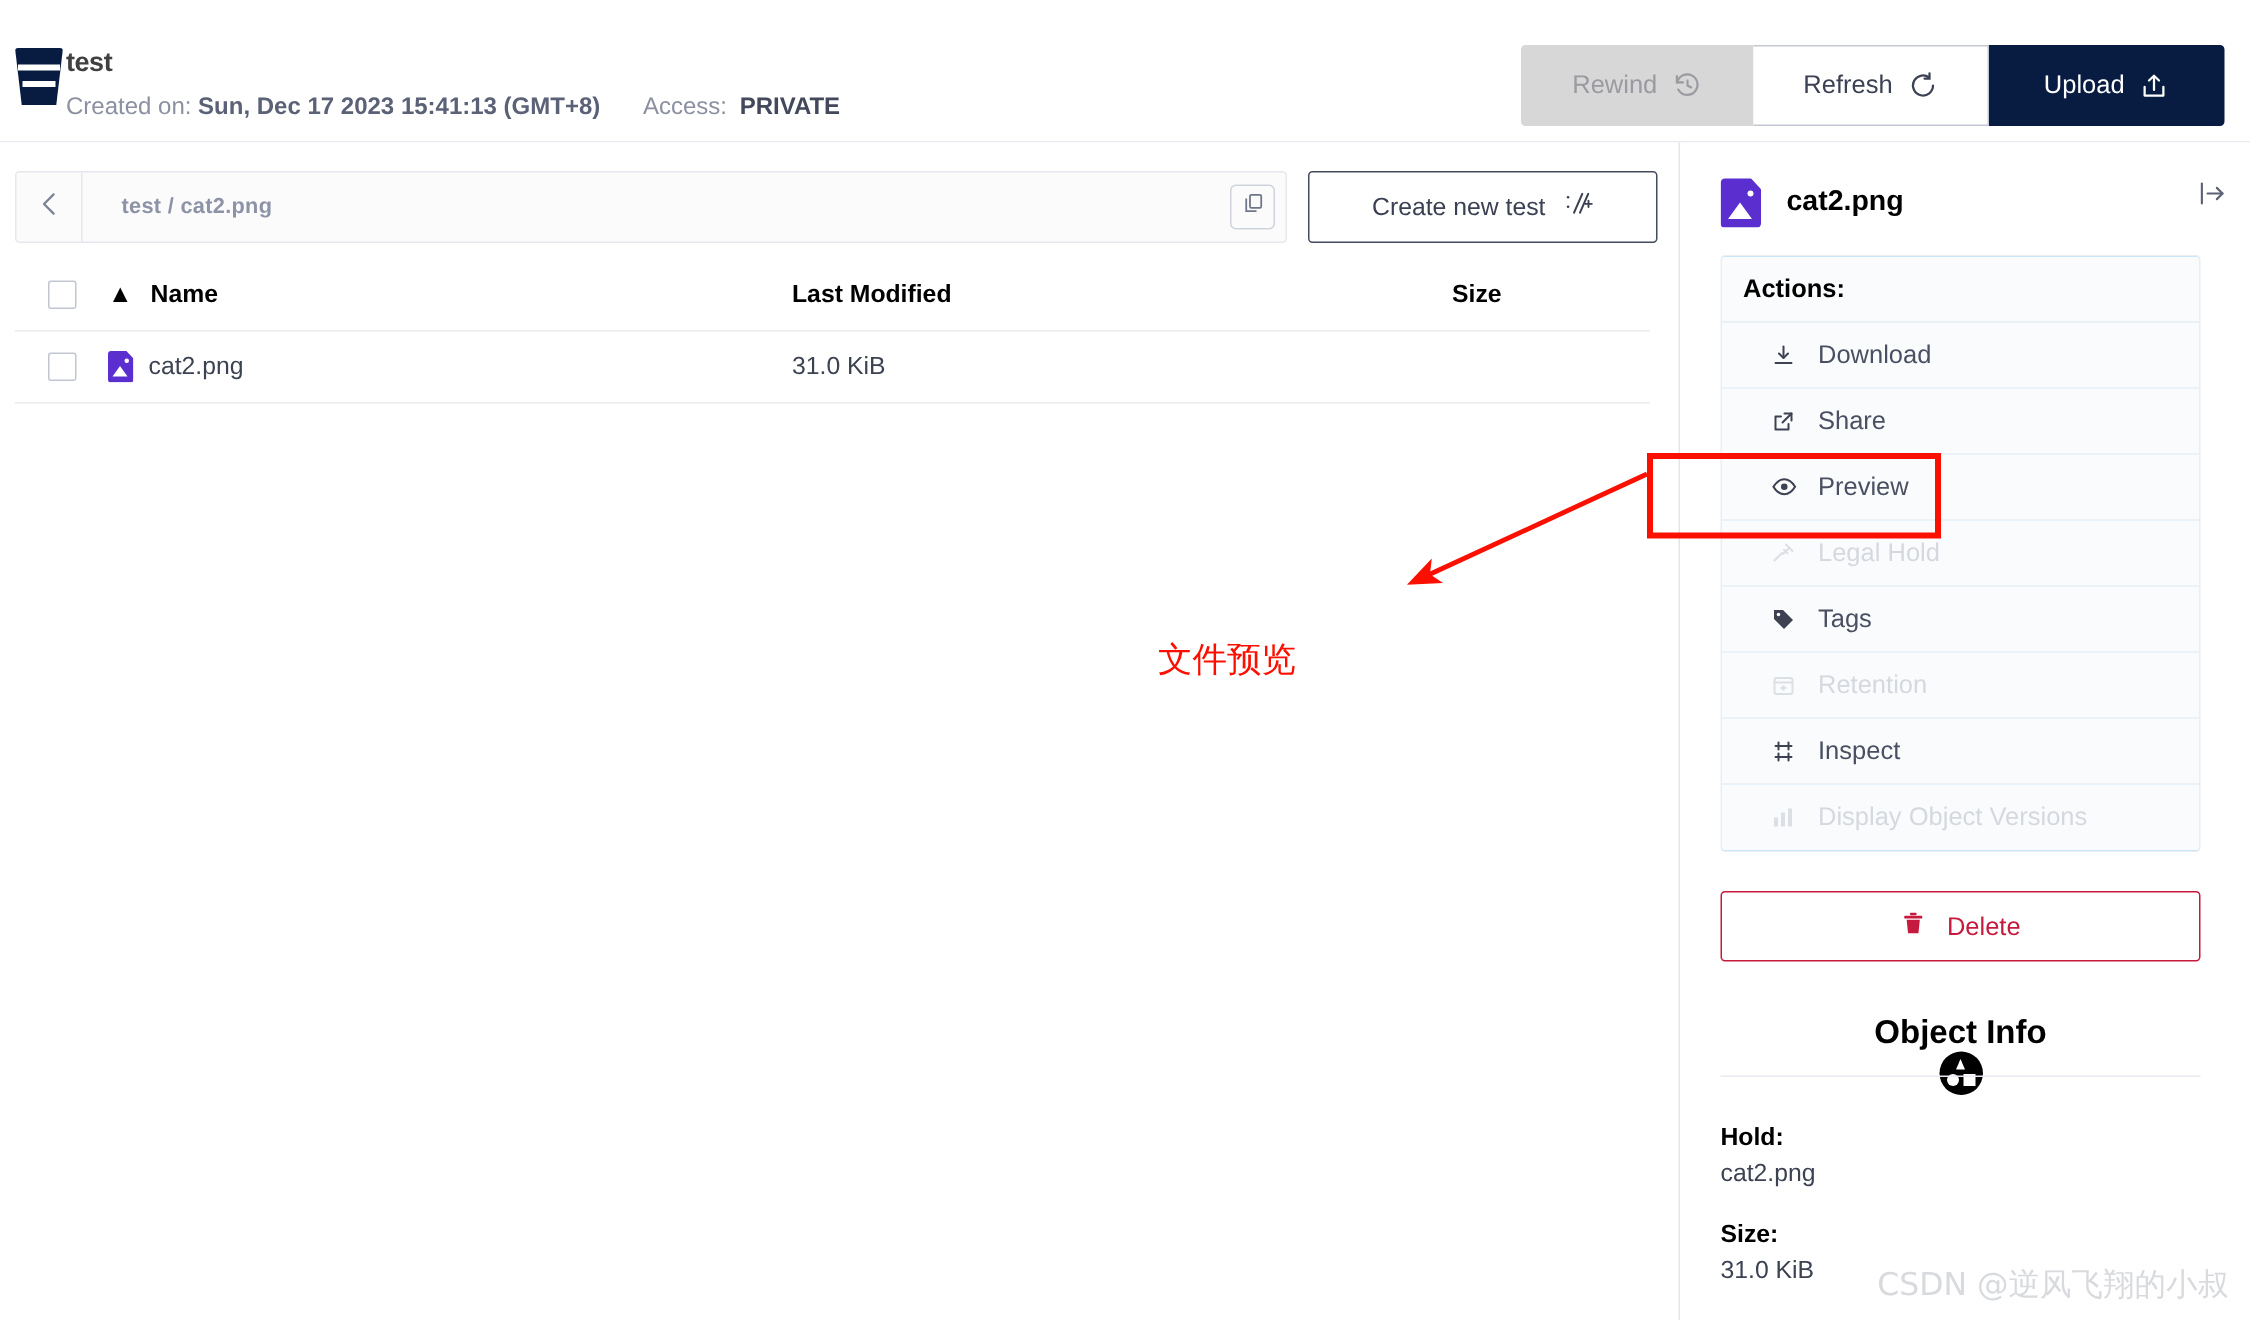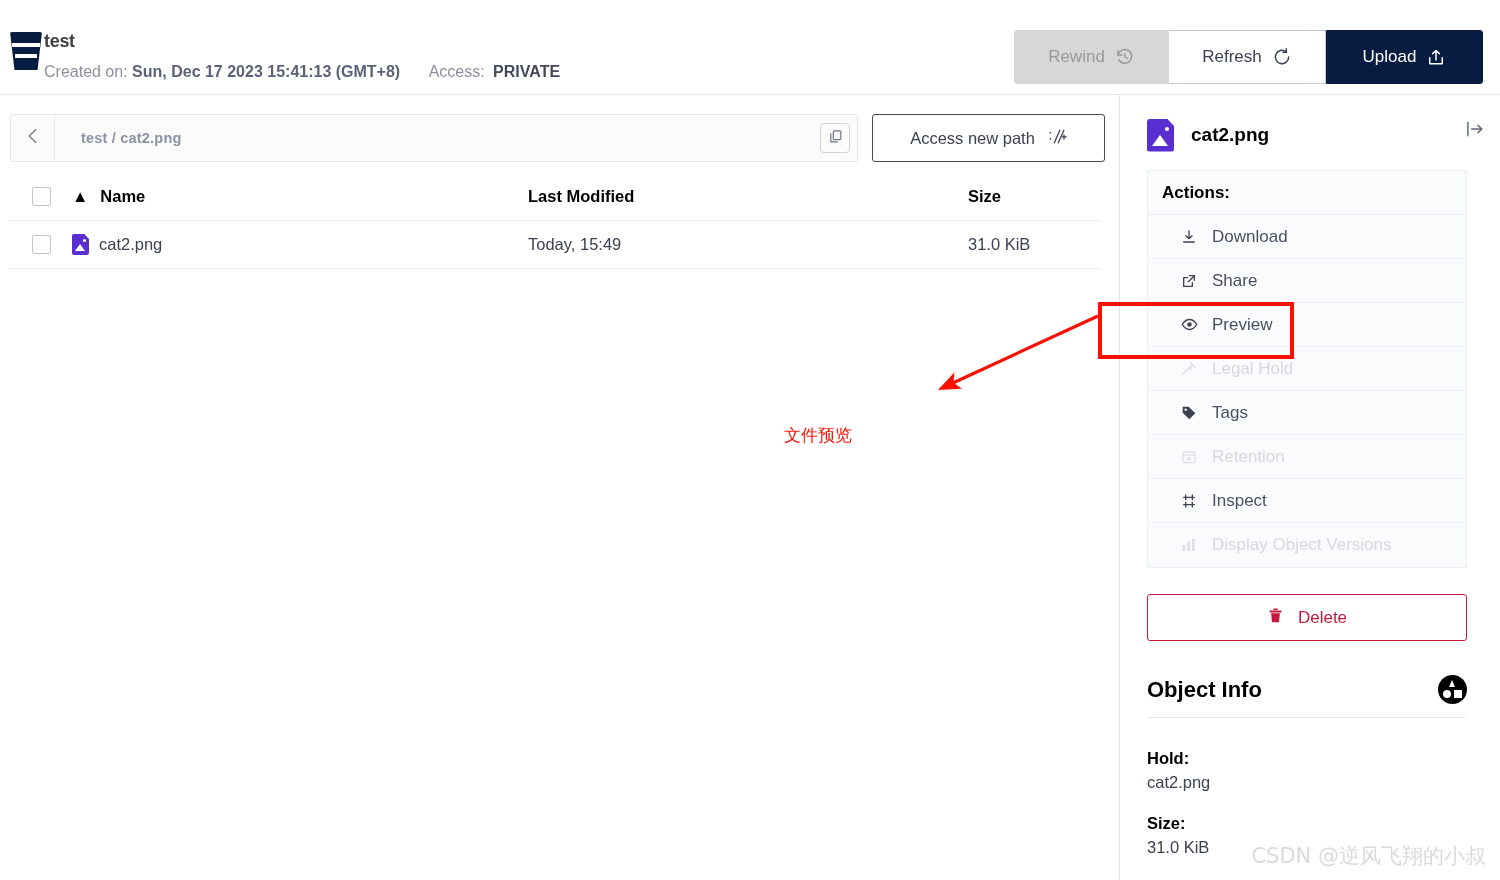--- a/index.html
+++ b/index.html
@@ -285,21 +285,21 @@
     background: #fff;
     display: flex; align-items: center; justify-content: center;
     gap: 14px;
     font-size: 17px; color: #c51a3e;
     cursor: pointer;
   }
 
   .objinfo-head {
     position: absolute; left: 26px; top: 580px;
     width: 320px;
-    display: flex; align-items: center; justify-content: space-between;
+    display: flex; align-items: center; justify-content: space-between; flex-direction: column;
   }
   .objinfo-title { font-size: 22px; font-weight: bold; color: #000; }
   .objinfo-icon {
     width: 29px; height: 29px; border-radius: 50%;
     background: #000; position: relative;
   }
   .objinfo-icon .tri {
     position: absolute; left: 11px; top: 5px;
     width: 0; height: 0;
     border-left: 3.5px solid transparent;
@@ -328,24 +328,23 @@
   .anno-rect {
     position: absolute;
     left: 1098px; top: 302px;
     width: 196px; height: 57px;
     border: 4px solid #fb1000;
     box-sizing: border-box;
     pointer-events: none;
   }
   .anno-text {
     position: absolute; left: 772px; top: 424px;
-    font-size: 17px; color: #fb1000;
+    font-size: 23px; color: #fb1000;
     font-family: "DejaVu Sans", sans-serif;
     white-space: nowrap;
-    margin-left: 12px;
   }
   .anno-arrow {
     position: absolute; left: 920px; top: 310px;
     width: 190px; height: 90px;
     pointer-events: none;
   }
   .watermark {
     position: absolute; right: 14px; bottom: 10px;
     font-size: 21px; color: #d8dade;
     font-family: "DejaVu Sans", sans-serif;
@@ -431,21 +430,21 @@
             <span>
               <svg width="15" height="15" viewBox="0 0 24 24" fill="none" stroke="#6f7689" stroke-width="1.9">
                 <rect x="8.5" y="3" width="12" height="14" rx="1.5"></rect>
                 <path d="M15.5 20.5 L4.5 20.5 L4.5 7"></path>
               </svg>
             </span>
           </div>
         </div>
       </div>
       <div class="crumb-new-path">
-        <span>Access new path</span>
+        <span>Create new test</span>
         <span>
           <svg width="19" height="19" viewBox="0 0 24 24" fill="none" stroke="#3b4153" stroke-width="1.6" stroke-linecap="round">
             <circle cx="3" cy="7" r="1.1" fill="#3b4153" stroke="none"></circle>
             <circle cx="3" cy="15" r="1.1" fill="#3b4153" stroke="none"></circle>
             <path d="M8 20 L15 4"></path>
             <path d="M13 20 L20 4"></path>
             <path d="M17.5 12.5 L23 12.5"></path>
             <path d="M20.2 9.8 L20.2 15.2"></path>
           </svg>
         </span>
@@ -470,21 +469,20 @@
       </div>
 
       <div class="trow body">
         <div class="cb-cell">
           <div class="cbox"></div>
         </div>
         <div class="c-name">
           <span class="file-ic"></span>
           <span>cat2.png</span>
         </div>
-        <div class="c-mod">Today, 15:49</div>
         <div class="c-size">31.0 KiB</div>
       </div>
     </div>
   </div>
 
   <div class="rpanel">
     <div class="rp-head">
       <span class="rp-file-ic"></span>
       <span class="rp-file-name">cat2.png</span>
     </div>

